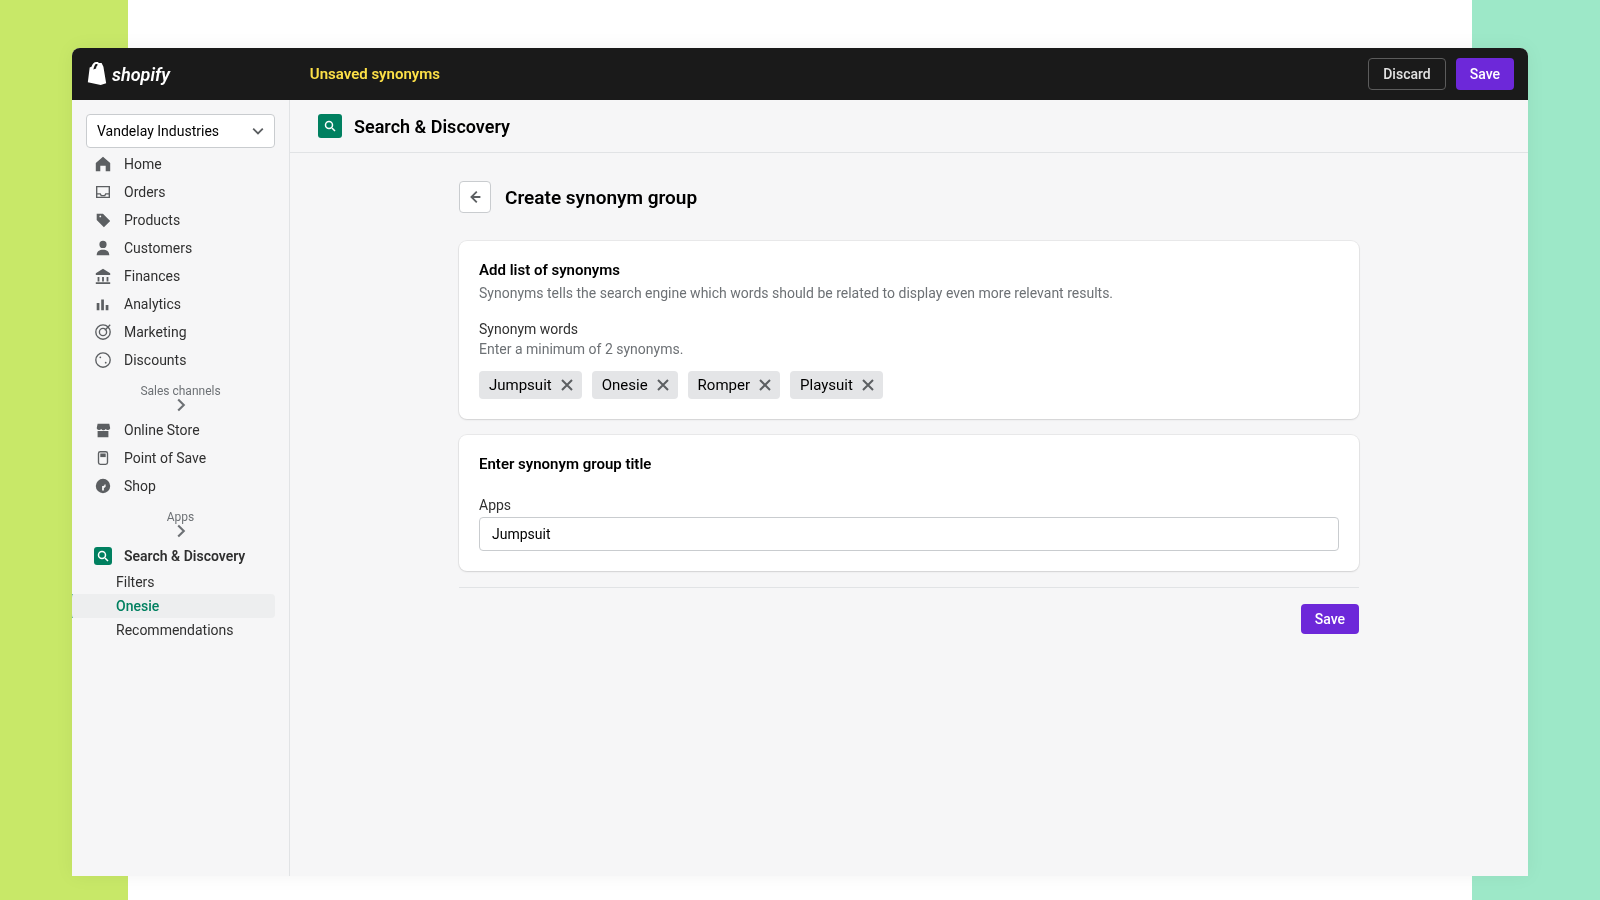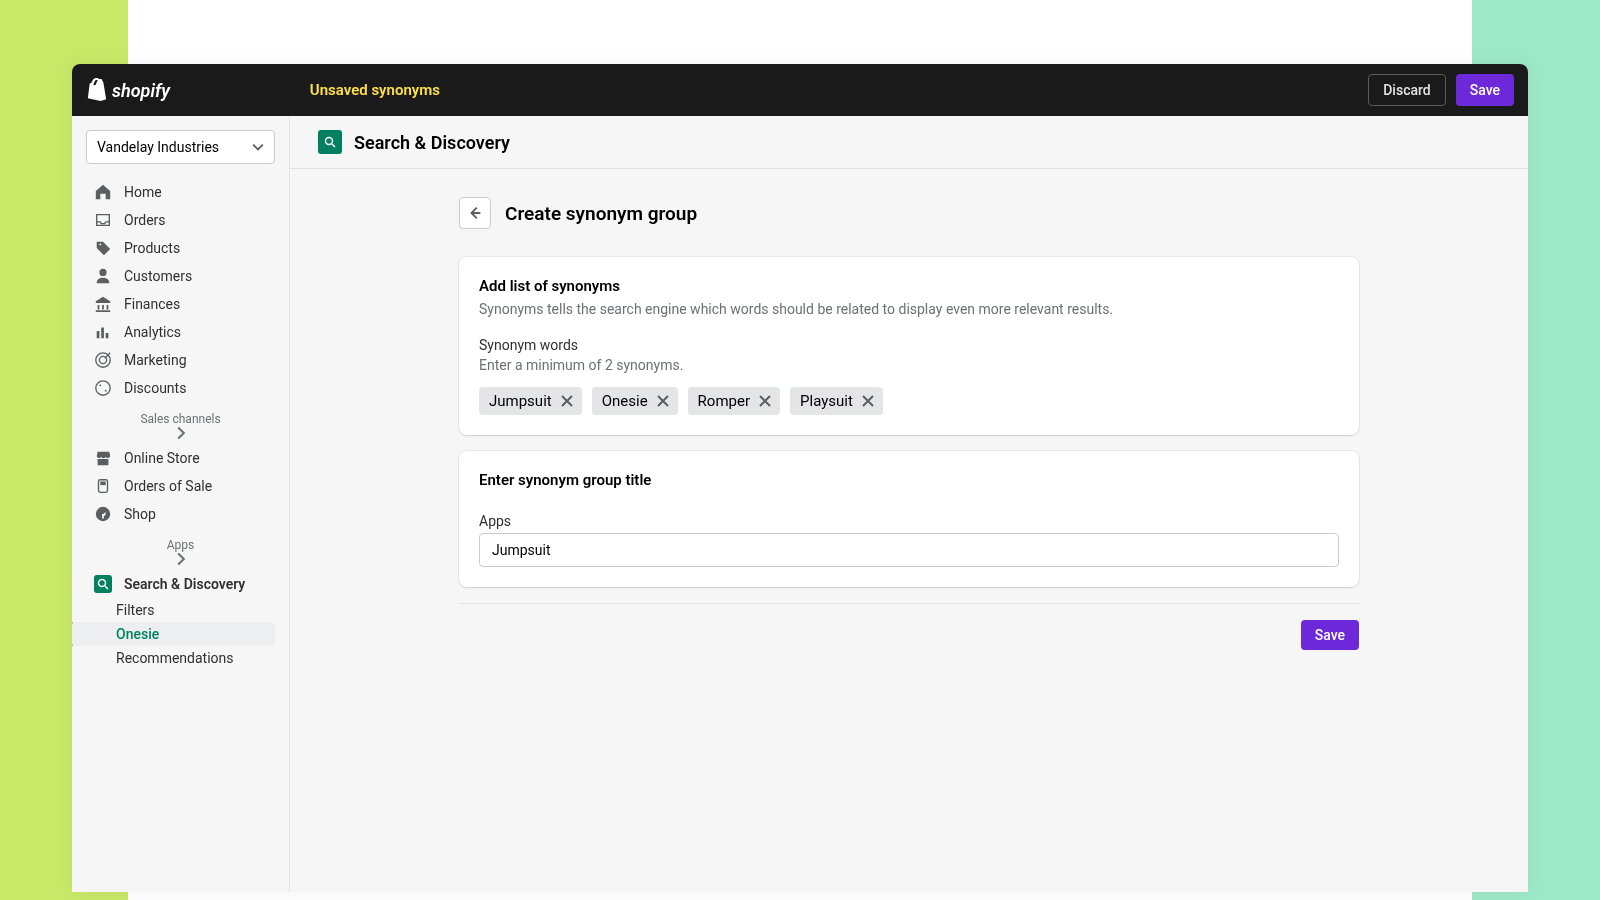--- a/index.html
+++ b/index.html
@@ -1,30 +1,30 @@
 <!DOCTYPE html>
 <html><head>
   <meta charset="utf-8">
   <style>
     * { box-sizing: border-box; margin: 0; padding: 0; font-family: -apple-system, BlinkMacSystemFont, "Segoe UI", Roboto, Helvetica, Arial, sans-serif; }
     body { background: linear-gradient(90deg, #c8e868 0%, #c8e868 8%, #fff 8%, #fff 92%, #9de8c8 92%, #9de8c8 100%); min-height: 900px; }
-    .outer { padding-top: 64px; padding-left: 72px; padding-right: 72px; }
+    .outer { padding-top: 48px; padding-left: 72px; padding-right: 72px; }
     .app-window { background: #f6f6f7; border-radius: 8px 8px 0 0; overflow: hidden; box-shadow: 0 0 20px rgba(0,0,0,0.05); min-height: 828px; }
     .topbar { background: #1a1a1a; height: 52px; display: flex; align-items: center; padding: 0 14px; gap: 20px; }
     .logo { display: flex; align-items: center; gap: 4px; color: #fff; }
     .logo-icon { width: 22px; height: 24px; fill: #fff; }
     .logo-text { font-size: 18px; font-weight: 600; font-style: italic; }
     .topbar-title { color: #fde047; font-size: 15px; font-weight: 600; margin-left: 120px; }
     .topbar-actions { margin-left: auto; display: flex; gap: 10px; }
     .btn { border-radius: 4px; padding: 7px 14px; font-size: 14px; font-weight: 500; cursor: pointer; border: none; }
     .btn-discard { background: #1a1a1a; color: #e3e3e3; border: 1px solid #5c5c5c; }
     .btn-primary { background: #6d28d9; color: #fff; }
     .body { display: flex; min-height: 776px; }
     .sidebar { width: 218px; background: #f6f6f7; border-right: 1px solid #e1e3e5; padding: 14px; }
-    .store-selector { width: 100%; border: 1px solid #c9cccf; border-radius: 4px; background: #fff; padding: 8px 10px; font-size: 14px; display: flex; justify-content: space-between; align-items: center; cursor: pointer; margin-bottom: 14px; }
+    .store-selector { width: 100%; border: 1px solid #c9cccf; border-radius: 4px; background: #fff; padding: 8px 10px; font-size: 14px; display: flex; justify-content: space-between; align-items: center; cursor: pointer; margin-bottom: 2px; }
     .nav-item { display: flex; align-items: center; gap: 12px; padding: 5px 8px; font-size: 14px; color: #303030; cursor: pointer; border-radius: 4px; }
     .nav-item svg, .nav-item .icon-placeholder { width: 18px; height: 18px; fill: #5c5f62; flex-shrink: 0; }
     .nav-section { display: flex; justify-content: space-between; align-items: center; padding: 10px 8px 4px; font-size: 12px; color: #6d7175; flex-direction: column; }
     .nav-section svg { width: 14px; height: 14px; fill: #6d7175; }
     .subnav-item { padding: 4px 8px 4px 30px; font-size: 14px; color: #303030; cursor: pointer; border-radius: 4px; }
     .subnav-active { background: #edeeef; color: #008060; border-left: 3px solid #008060; margin-left: -17px; padding-left: 44px; font-weight: 500; }
     .app-nav-item { display: flex; align-items: center; gap: 12px; padding: 5px 8px; font-size: 14px; color: #303030; font-weight: 600; cursor: pointer; }
     .app-icon { width: 18px; height: 18px; background: #008060; border-radius: 3px; display: flex; align-items: center; justify-content: center; }
     .app-icon svg { width: 12px; height: 12px; fill: #fff; }
     .main { flex: 1; background: #f6f6f7; }
@@ -141,21 +141,21 @@
           <svg viewBox="0 0 20 20">
               <path d="M3 3h14l1 5a3 3 0 01-5 1 3 3 0 01-5 0 3 3 0 01-5-1l1-5zm1 8h12v7H4v-7z"></path>
             </svg>
           <span>Online Store</span>
         </div>
         <div class="nav-item">
           <svg viewBox="0 0 20 20">
               <rect x="5" y="3" width="10" height="14" rx="2" fill="none" stroke="#5c5f62" stroke-width="1.5"></rect>
               <rect x="7" y="5" width="6" height="4" fill="#5c5f62"></rect>
             </svg>
-          <span>Orders of Sale</span>
+          <span>Point of Save</span>
         </div>
         <div class="nav-item">
           <svg viewBox="0 0 20 20">
               <path d="M10 2a8 8 0 100 16 8 8 0 000-16zm0 3a5 5 0 00-5 5h2a3 3 0 016 0c0 1-1 2-2 2v3h-2v-5c2 0 3-1 3-2a3 3 0 00-2-3z"></path>
             </svg>
           <span>Shop</span>
         </div>
 
         <div class="nav-section">
           <span>Apps</span>

